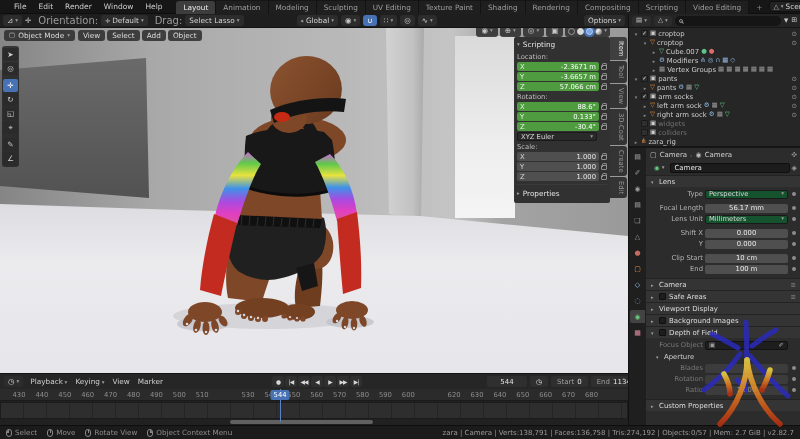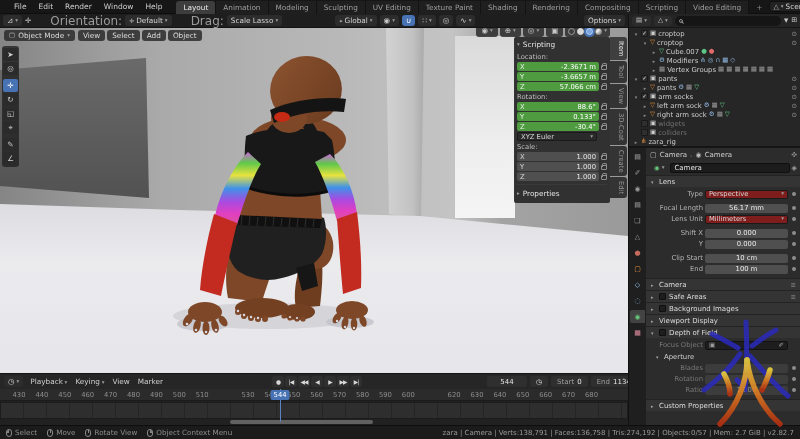--- a/index.html
+++ b/index.html
@@ -22,21 +22,21 @@
   .idsel { display:flex; align-items:center; gap:2px; background:#232323; border:1px solid #0f0f0f;
     border-radius:3px; height:11px; padding:0 3px; font-size:7.3px; color:#d5d5d5; }
   .idsel .ic { font-size:7px; color:#bdbdbd; }
 
   
   .toolrow { position:absolute; left:0; top:14px; width:628px; height:14px; background:#1e1e1e;
     display:flex; align-items:center; gap:3px; padding:0 3px; border-bottom:1px solid #131313; }
   .tbtn { display:flex; align-items:center; gap:2px; height:11px; background:#2c2c2c;
     border-radius:3px; padding:0 4px; font-size:7.3px; color:#d5d5d5; }
   .tbtn.blue { background:#4772b3; color:#fff; }
-  .tlabel { font-size:12px; color:#9b9b9b; margin-left:16px; }
+  .tlabel { font-size:10px; color:#9b9b9b; margin-left:4px; }
   .caret { font-size:5.5px; color:#9a9a9a; line-height:1; }
   .icg { font-size:7.5px; color:#c9c9c9; line-height:1; }
 
   
   .viewport { position:absolute; left:0; top:28px; width:628px; height:345px; overflow:hidden; background:#9c9c9c; }
   .scene-svg { position:absolute; left:0; top:0; }
   .vph { position:absolute; left:4px; top:2px; display:flex; gap:3px; align-items:center; z-index:5; }
   .vmenu { height:11px; display:flex; align-items:center; padding:0 5px; background:#2b2b2bd9;
     border-radius:3px; font-size:7.3px; color:#dcdcdc; }
   .vph-right { position:absolute; right:18px; top:-3px; display:flex; gap:2px; align-items:center; z-index:5; }
@@ -144,21 +144,21 @@
   .phead { height:11px; display:flex; align-items:center; gap:3px; padding:0 5px; background:#343434; font-size:7px; color:#dddddd; }
   .pcaret { font-size:5px; color:#9f9f9f; width:5px; }
   .pcheckbox { width:7px; height:7px; background:#1e1e1e; border:1px solid #0f0f0f; border-radius:1px; }
   .ppreset { margin-left:auto; color:#9a9a9a; font-size:6.5px; }
   .pbody { padding:2px 3px 3px 0; background:#2c2c2c; }
   .prow { display:flex; align-items:center; gap:2px; height:10px; margin-bottom:1px; }
   .prow.gap { margin-top:4px; }
   .plabel { width:57px; text-align:right; font-size:6.8px; color:#b4b4b4; flex:none; }
   .prow.disabled .plabel { color:#787878; }
   .pdrop,.pfield,.pobj { flex:1; height:9px; border-radius:2px; display:flex; align-items:center; padding:0 3px; font-size:6.8px; }
-  .pdrop { background:#7f1d1d; border:1px solid #1a1a1a; color:#d8d8d8; }
+  .pdrop { background:#14532d; border:1px solid #1a1a1a; color:#d8d8d8; }
   .pdrop .caret { margin-left:auto; }
   .pfield { background:#4f4f4f; color:#eeeeee; justify-content:center; }
   .prow.disabled .pfield { background:#3c3c3c; color:#8d8d8d; }
   .pobj { background:#1e1e1e; border:1px solid #121212; color:#9a9a9a; }
   .pdropper { margin-left:auto; font-size:6.5px; color:#aaaaaa; }
   .pdot { width:4px; height:4px; border-radius:50%; background:#8d8d8d; margin:0 2px; flex:none; }
   .pdotspace { width:8px; flex:none; }
   .psubhead { display:flex; align-items:center; gap:3px; font-size:6.9px; color:#cfcfcf; padding:2px 0 2px 10px; }
 
   .watermark { position:absolute; left:690px; top:318px; z-index:50; pointer-events:none; opacity:.92; }
@@ -209,21 +209,21 @@
     </div>
     <span class="icg">✛</span>
     <span class="tlabel">Orientation:</span>
     <div class="tbtn">
       <span class="icg" style="font-size:6px;">✛</span>
       <span>Default</span>
       <span class="caret">▾</span>
     </div>
     <span class="tlabel">Drag:</span>
     <div class="tbtn">
-      <span>Scale Lasso</span>
+      <span>Select Lasso</span>
       <span class="caret">▾</span>
     </div>
     <div class="tbtn" style="margin-left:50px;justify-content:space-between;">
       <span class="icg" style="font-size:6px;">⌖</span>
       <span>Global</span>
       <span class="caret">▾</span>
     </div>
     <div class="tbtn">
       <span class="icg">◉</span>
       <span class="caret">▾</span>
@@ -857,28 +857,28 @@
               <div class="phead">
                 <span class="pcaret">▸</span>
                 <span class="pcheckbox"></span>
                 <span>Safe Areas</span>
                 <span class="ppreset">≡</span>
               </div>
             </div>
             <div class="ppanel">
               <div class="phead">
                 <span class="pcaret">▸</span>
-                <span class="pcheckbox"></span>
-                <span>Background Images</span>
+                <span>Viewport Display</span>
               </div>
             </div>
             <div class="ppanel">
               <div class="phead">
                 <span class="pcaret">▸</span>
-                <span>Viewport Display</span>
+                <span class="pcheckbox"></span>
+                <span>Background Images</span>
               </div>
             </div>
             <div class="ppanel">
               <div class="phead">
                 <span class="pcaret">▾</span>
                 <span class="pcheckbox"></span>
                 <span>Depth of Field</span>
               </div>
               <div class="pbody">
                 <div class="prow disabled">

